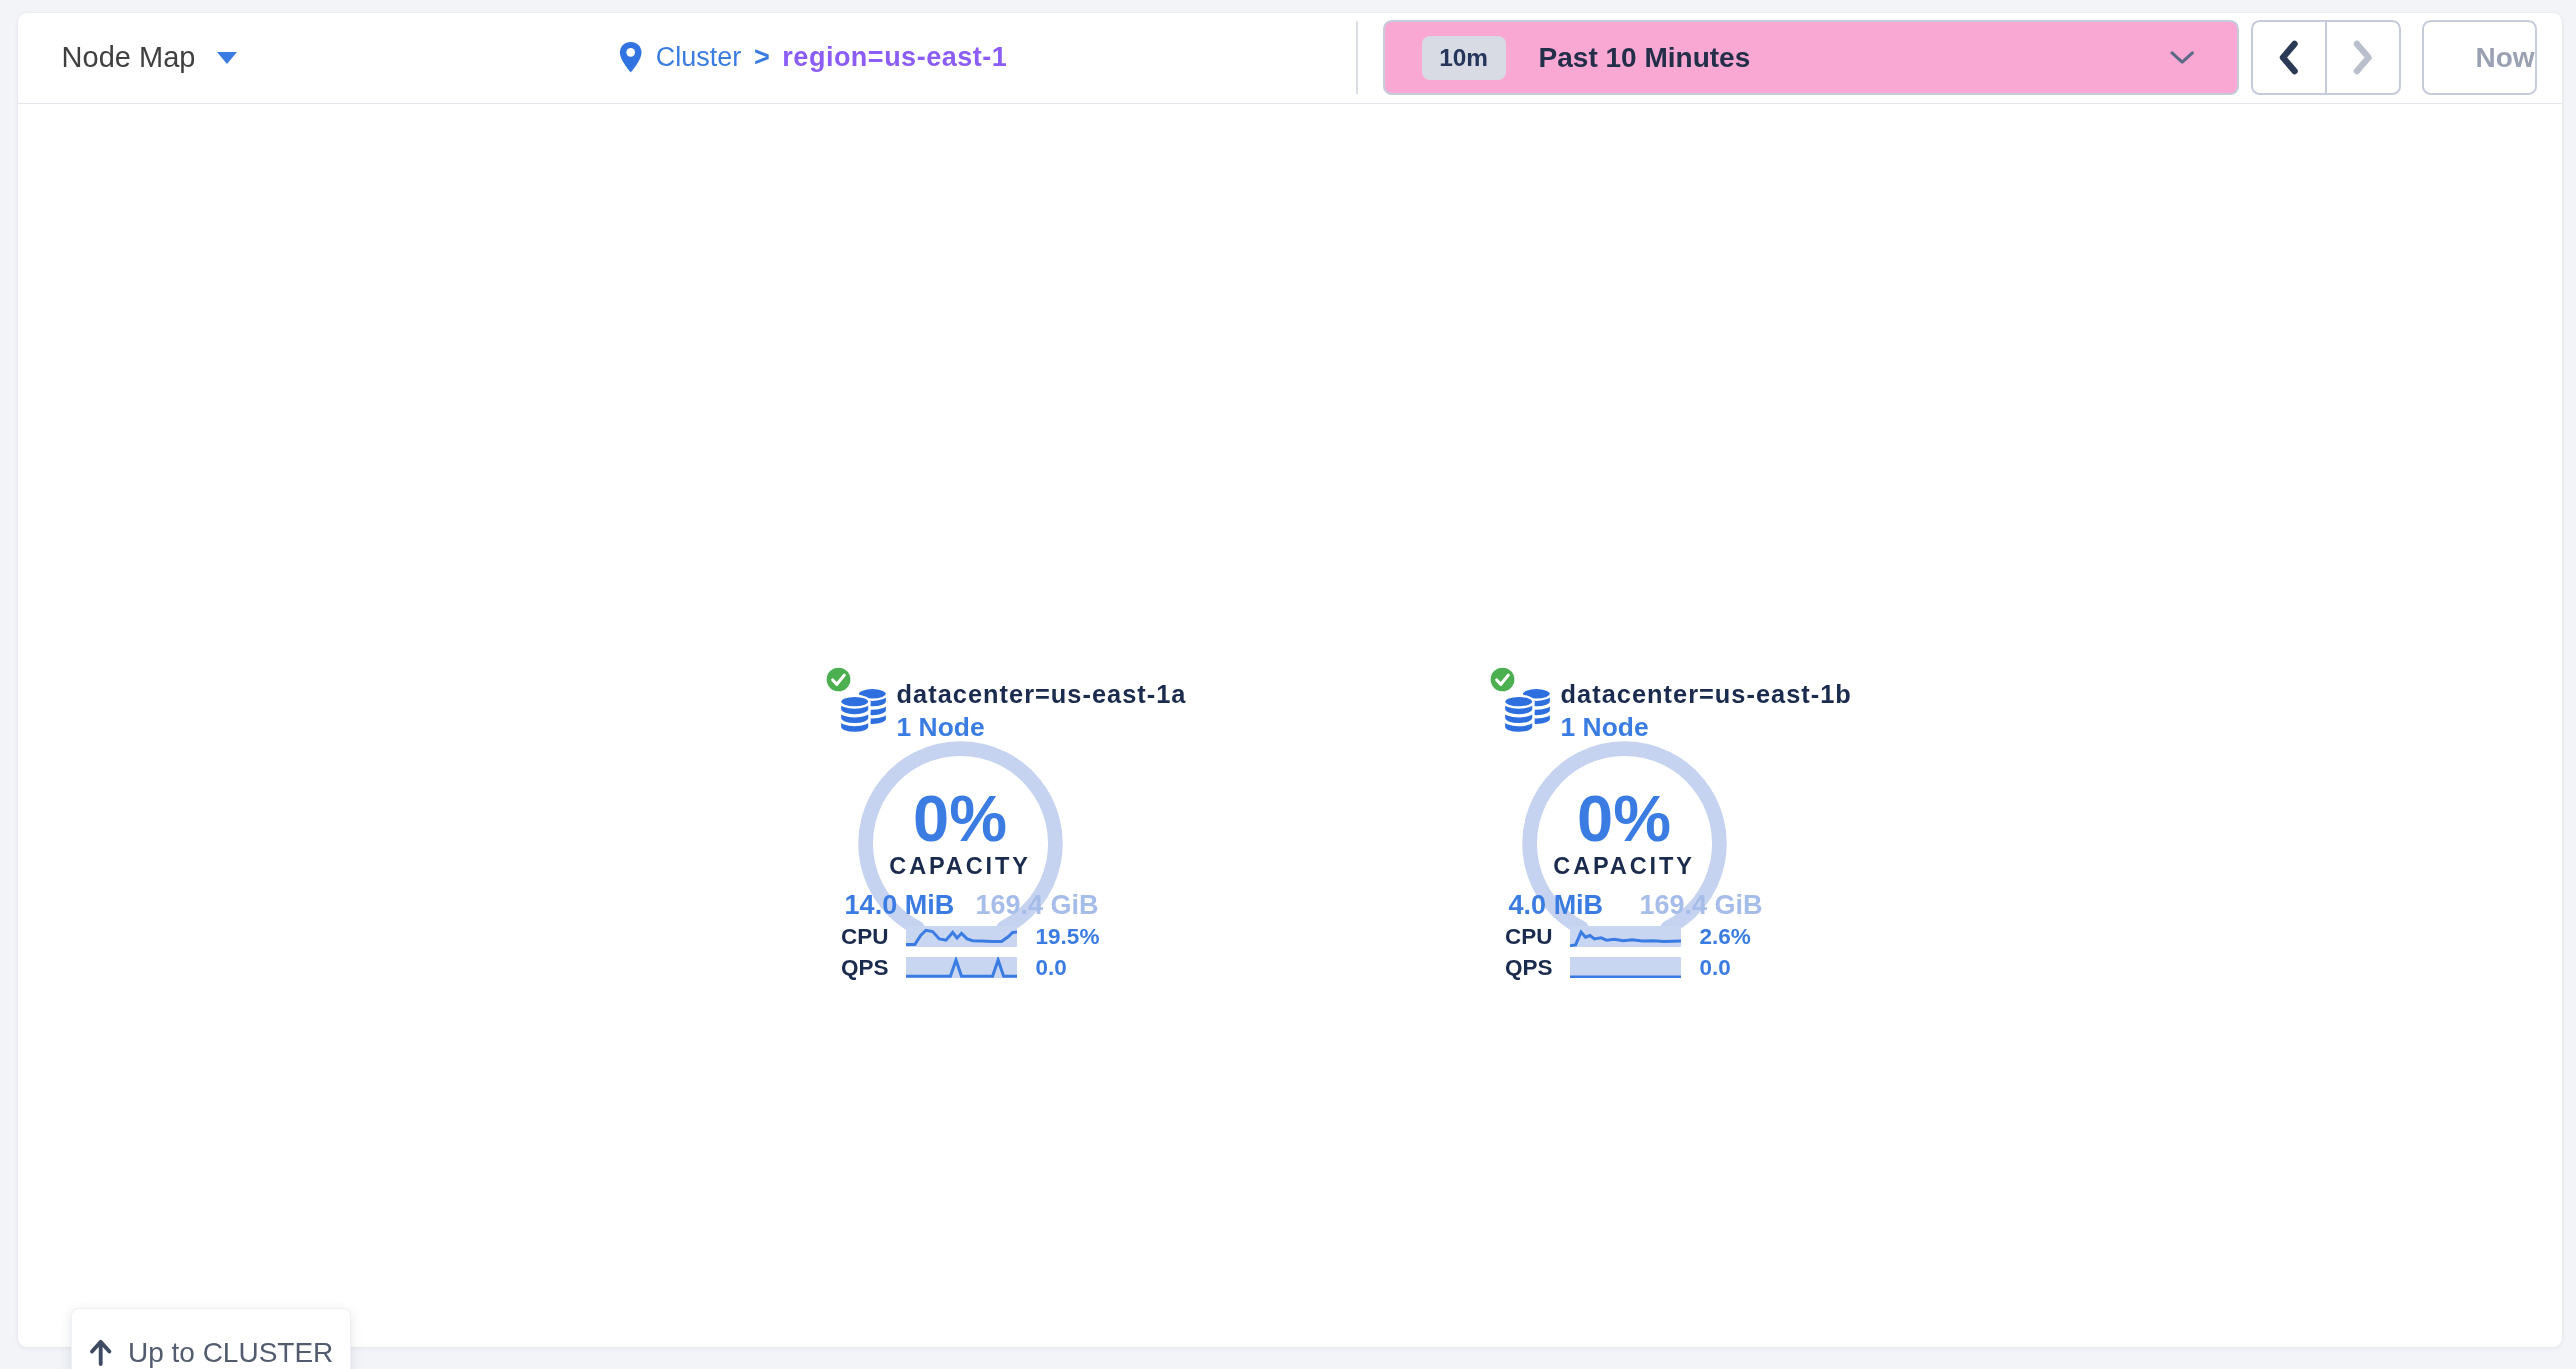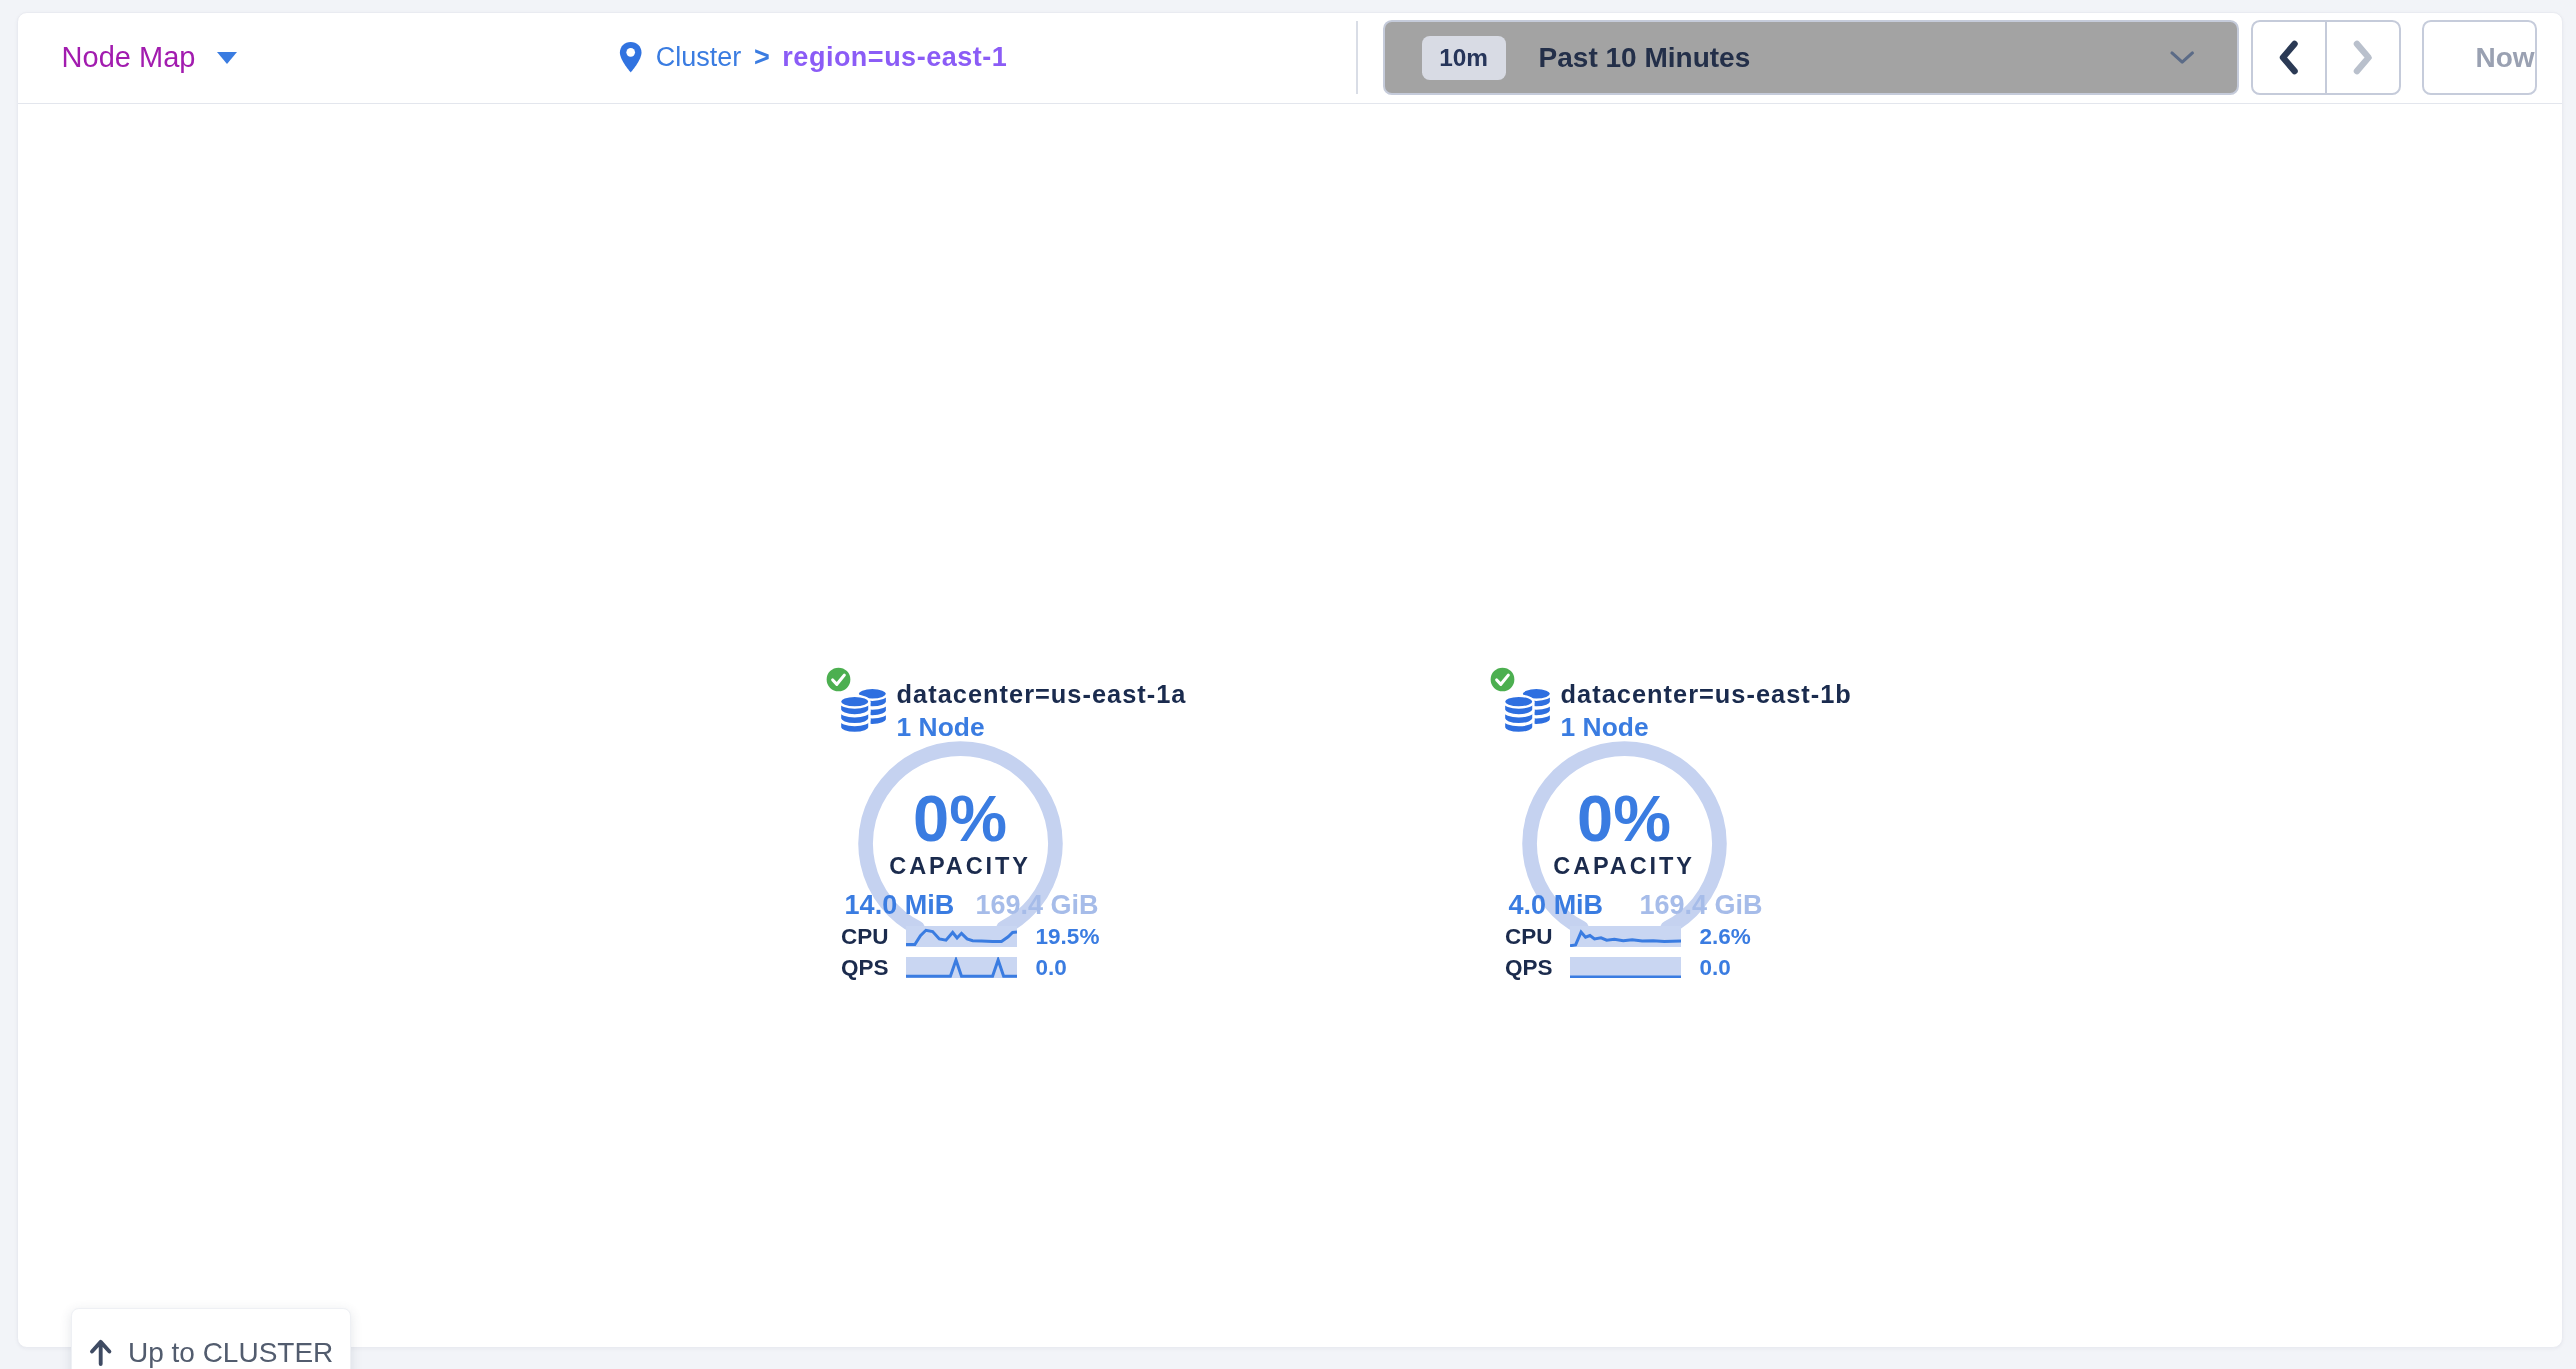--- a/index.html
+++ b/index.html
@@ -8,35 +8,35 @@
 
   .panel { position:absolute; left:16.6px; top:11.7px; width:2546px; height:1336px;
     background:#ffffff; border:1px solid #e9ebf1; border-radius:9.8px;
     box-shadow:0 1px 3.9px rgba(30,43,77,0.05); }
 
   
   .header { position:relative; height:91px; border-bottom:1px solid #e3e6ed; }
 
   .nodemap { position:absolute; left:44px; top:0; height:100%; display:flex;
     align-items:center; gap:21.5px; cursor:pointer; }
-  .nodemap-label { color:#a21caf; font-size:29px; }
+  .nodemap-label { color:#404040; font-size:29px; }
   .nodemap-caret { width:0; height:0; border-left:10.8px solid transparent;
     border-right:10.8px solid transparent; border-top:12.7px solid #3a7ce1; }
 
   .breadcrumb { position:absolute; left:600px; top:0; height:100%; display:flex;
     align-items:center; gap:12.7px; font-size:27px; }
   .crumb-root { color:#3a7ce1; cursor:pointer; }
   .crumb-sep  { color:#3a7ce1; font-weight:700; }
   .crumb-current { color:#8b5cf6; font-weight:700; letter-spacing:0.5px; }
 
   .header-divider { position:absolute; left:1338px; top:8.8px; height:73px; width:2px;
     background:#d9dde6; }
 
   .time-dropdown { position:absolute; left:1365px; top:7.8px; width:856px; height:75px;
-    border:2px solid #c5cbda; border-radius:8.8px; background:#a3a3a3; display:flex;
+    border:2px solid #c5cbda; border-radius:8.8px; background:#f9a8d4; display:flex;
     align-items:center; cursor:pointer; }
   .time-badge { margin-left:37px; background:#d8dbe4; border-radius:7.8px;
     padding:7.8px 17.6px; font-size:24.4px; font-weight:700; color:#26355a; }
   .time-label { margin-left:33px; font-size:28px; font-weight:700; color:#232f49; }
   .time-chevron { margin-left:auto; margin-right:41px; display:flex; }
 
   .nav-group { position:absolute; left:2233px; top:7.8px; width:150px; height:75px;
     border:2px solid #c5cbda; border-radius:8.8px; background:#fff; display:flex; }
   .nav-btn { flex:1; display:flex; align-items:center; justify-content:center; cursor:pointer; }
   .nav-prev { border-right:2px solid #c5cbda; }

